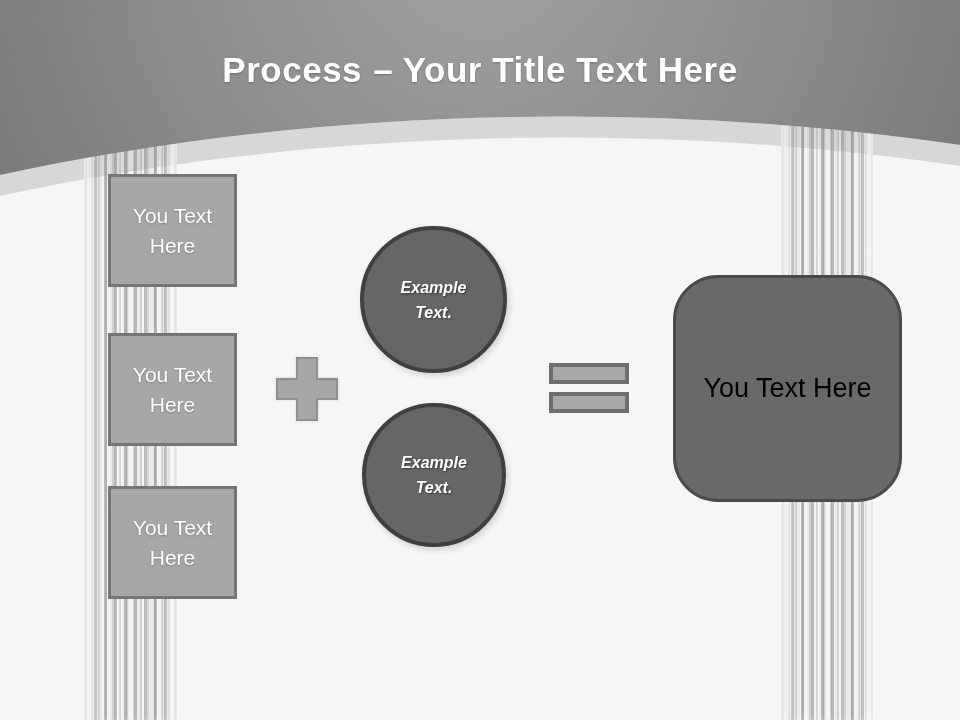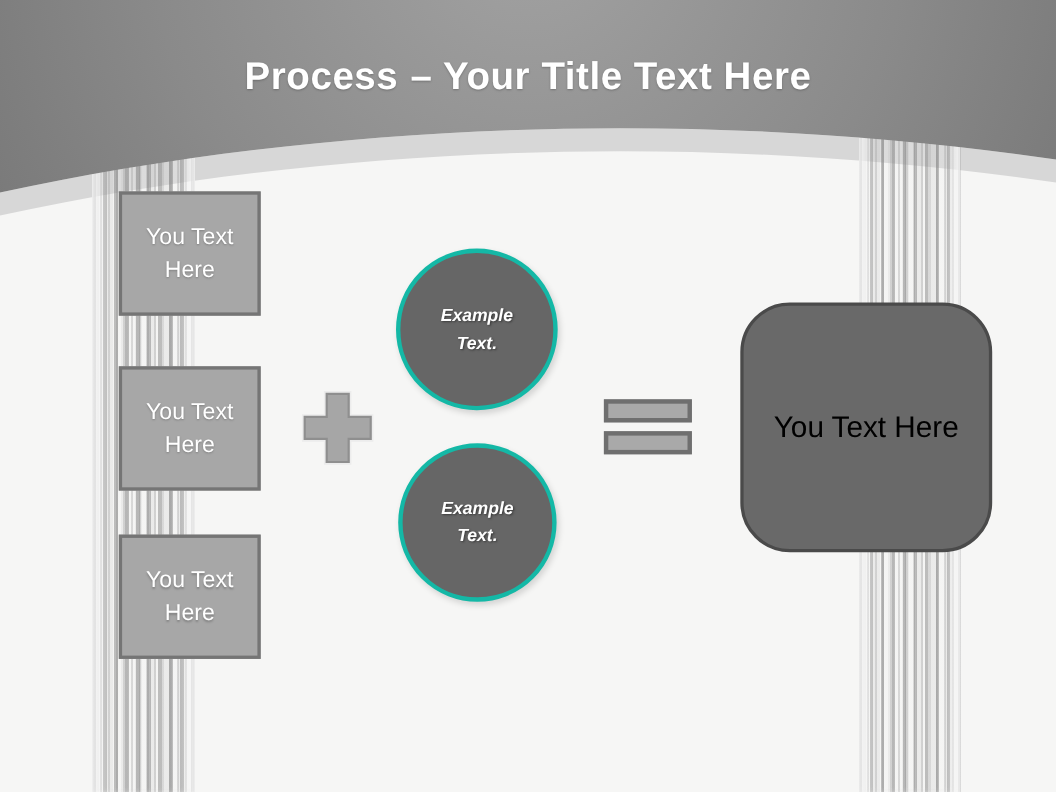--- a/index.html
+++ b/index.html
@@ -39,21 +39,21 @@
     display:flex; align-items:center; justify-content:center;
     color:#ffffff; font-size:21px; line-height:30px; text-align:center;
     text-shadow:0 1px 2px rgba(0,0,0,0.25);
   }
   .sq .lbl { width:112px; }
   #sq1 { top:174px; } #sq2 { top:333px; } #sq3 { top:486px; }
 
   
   .circle {
     position:absolute; z-index:5; border-radius:50%;
-    background:#666666; border:4px solid #14b8a6; box-sizing:border-box;
+    background:#666666; border:4px solid #404040; box-sizing:border-box;
     display:flex; align-items:center; justify-content:center;
     color:#ffffff; font-weight:bold; font-style:italic;
     font-size:16px; line-height:25px; text-align:center;
     text-shadow:1px 1px 2px rgba(0,0,0,0.45);
     box-shadow:2px 3px 6px rgba(0,0,0,0.15);
   }
   .circle .lbl { width:100px; }
   #circ1 { left:360px; top:226px; width:147px; height:147px; }
   #circ2 { left:362px; top:403px; width:144px; height:144px; }
 

